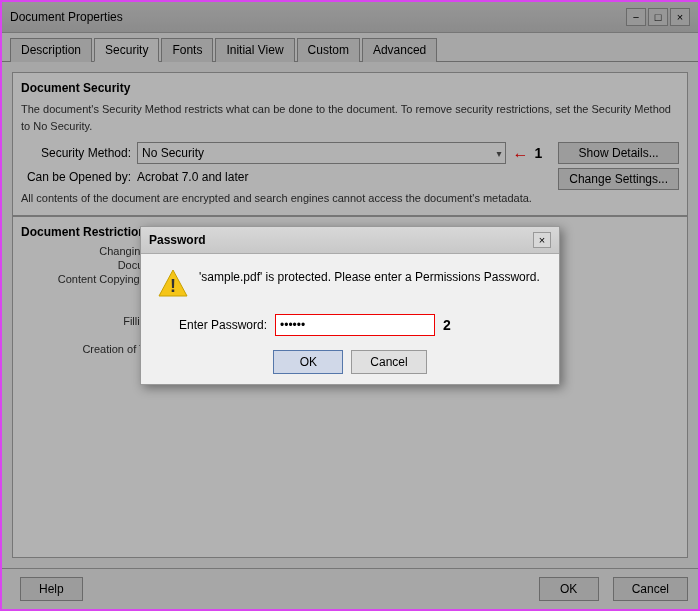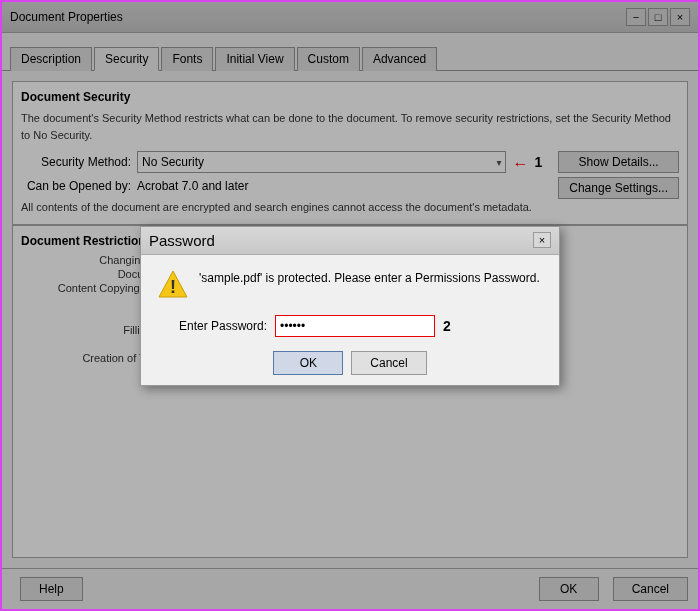--- a/index.html
+++ b/index.html
@@ -61,21 +61,20 @@
     .tab {
       padding: 4px 10px;
       border: 1px solid #999;
       border-bottom: none;
       background: #e0e0e0;
       cursor: pointer;
       font-size: 12px;
       margin-right: 2px;
       position: relative;
       top: 1px;
-      margin-top: 9px;
     }
     .tab.active {
       background: #f0f0f0;
       border-bottom: 1px solid #f0f0f0;
       z-index: 1;
     }
     .content-area {
       flex: 1;
       padding: 10px;
       overflow: hidden;
@@ -245,22 +244,22 @@
     }
     .dialog-title-bar {
       background: linear-gradient(to bottom, #d8d8d8, #c8c8c8);
       padding: 5px 8px;
       display: flex;
       align-items: center;
       justify-content: space-between;
       border-bottom: 1px solid #aaa;
     }
     .dialog-title-text {
-      font-size: 15px;
-      font-weight: normal;
+      font-size: 12px;
+      font-weight: bold;
     }
     .dialog-close-btn {
       width: 18px;
       height: 16px;
       background: #d8d8d8;
       border: 1px solid #999;
       font-size: 11px;
       cursor: pointer;
       display: flex;
       align-items: center;

